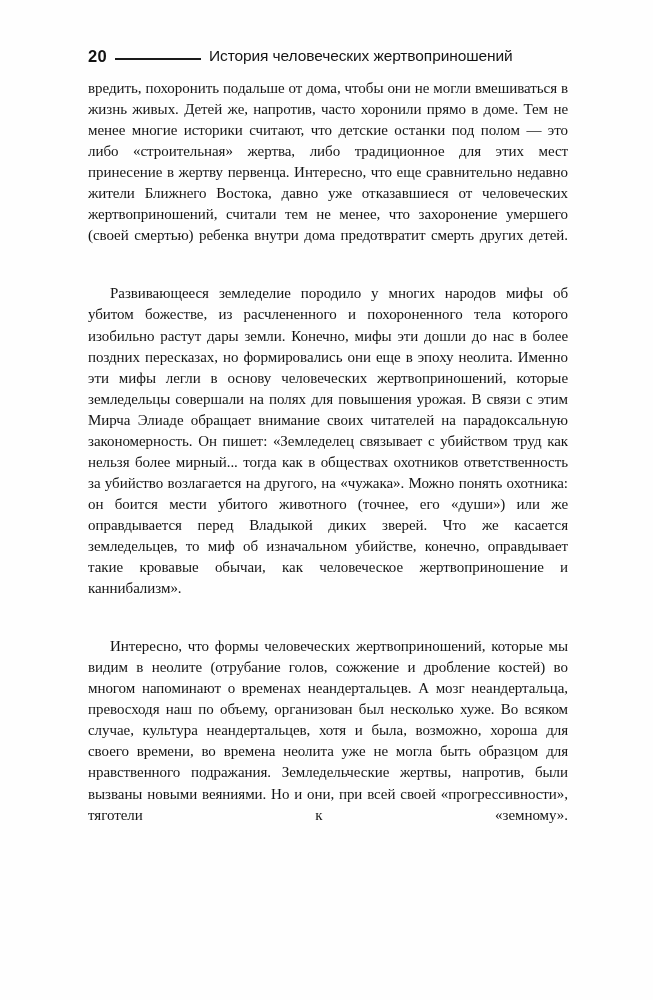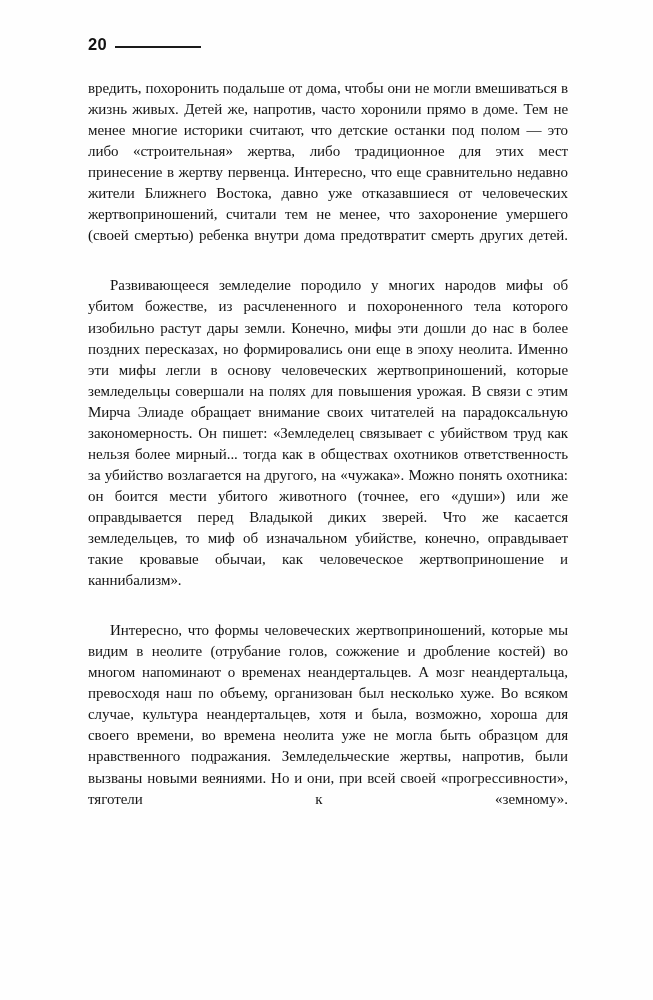--- a/index.html
+++ b/index.html
@@ -20,21 +20,21 @@
   .page {
     position: absolute;
     inset: 0;
     background: #fefefe;
   }
 
   
   .running-head {
     position: absolute;
     left: 88px;
-    top: 32px;
+    top: 44px;
     width: 480px;
     height: 24px;
     display: flex;
     align-items: center;
     gap: 0;
   }
   .folio {
     font-family: "Liberation Sans", "DejaVu Sans", sans-serif;
     font-size: 16.5px;
     font-weight: 700;
@@ -78,37 +78,38 @@
     line-height: 21.05px;
     letter-spacing: -0.05px;
     word-spacing: 0.2px;
     color: #141414;
     hyphens: manual;
   }
   .para.indent {
     text-indent: 22px;
   }
   .para + .para {
-    margin-top: 8px;
+    margin-top: 16px;
   }
   
   .para:after {
     content: "";
     display: inline-block;
     width: 100%;
   }
 </style>
 </head>
 <body>
 
 <div class="page">
 
   <div class="running-head">
     <span class="folio">20</span>
     <span class="head-rule"></span>
+    <span class="head-title">История человеческих жертвоприношений</span>
   </div>
 
   <div class="textblock">
     <p class="para">вредить, похоронить подальше от дома, чтобы они не могли вмешиваться в жизнь живых. Детей же, напротив, часто хоронили прямо в доме. Тем не менее многие историки считают, что детские останки под полом — это либо «строительная» жертва, либо традиционное для этих мест принесение в жертву первенца. Интересно, что еще сравнительно недавно жители Ближнего Востока, давно уже отказавшиеся от человеческих жертвоприношений, считали тем не менее, что захоронение умершего (своей смертью) ребенка внутри дома предотвратит смерть других детей.</p>
     <p class="para indent">Развивающееся земледелие породило у многих народов мифы об убитом божестве, из расчлененного и похороненного тела которого изобильно растут дары земли. Конечно, мифы эти дошли до нас в более поздних пересказах, но формировались они еще в эпоху неолита. Именно эти мифы легли в основу человеческих жертвоприношений, которые земледельцы совершали на полях для повышения урожая. В связи с этим Мирча Элиаде обращает внимание своих читателей на парадоксальную закономерность. Он пишет: «Земледелец связывает с убийством труд как нельзя более мирный... тогда как в обществах охотников ответственность за убийство возлагается на другого, на «чужака». Можно понять охотника: он боится мести убитого животного (точнее, его «души») или же оправдывается перед Владыкой диких зверей. Что же касается земледельцев, то миф об изначальном убийстве, конечно, оправдывает такие кровавые обычаи, как человеческое жертвоприношение и каннибализм».</p>
     <p class="para indent">Интересно, что формы человеческих жертвоприношений, которые мы видим в неолите (отрубание голов, сожжение и дробление костей) во многом напоминают о временах неандертальцев. А мозг неандертальца, превосходя наш по объему, организован был несколько хуже. Во всяком случае, культура неандертальцев, хотя и была, возможно, хороша для своего времени, во времена неолита уже не могла быть образцом для нравственного подражания. Земледельческие жертвы, напротив, были вызваны новыми веяниями. Но и они, при всей своей «прогрессивности», тяготели к «земному».</p>
   </div>
 
 </div>
 

